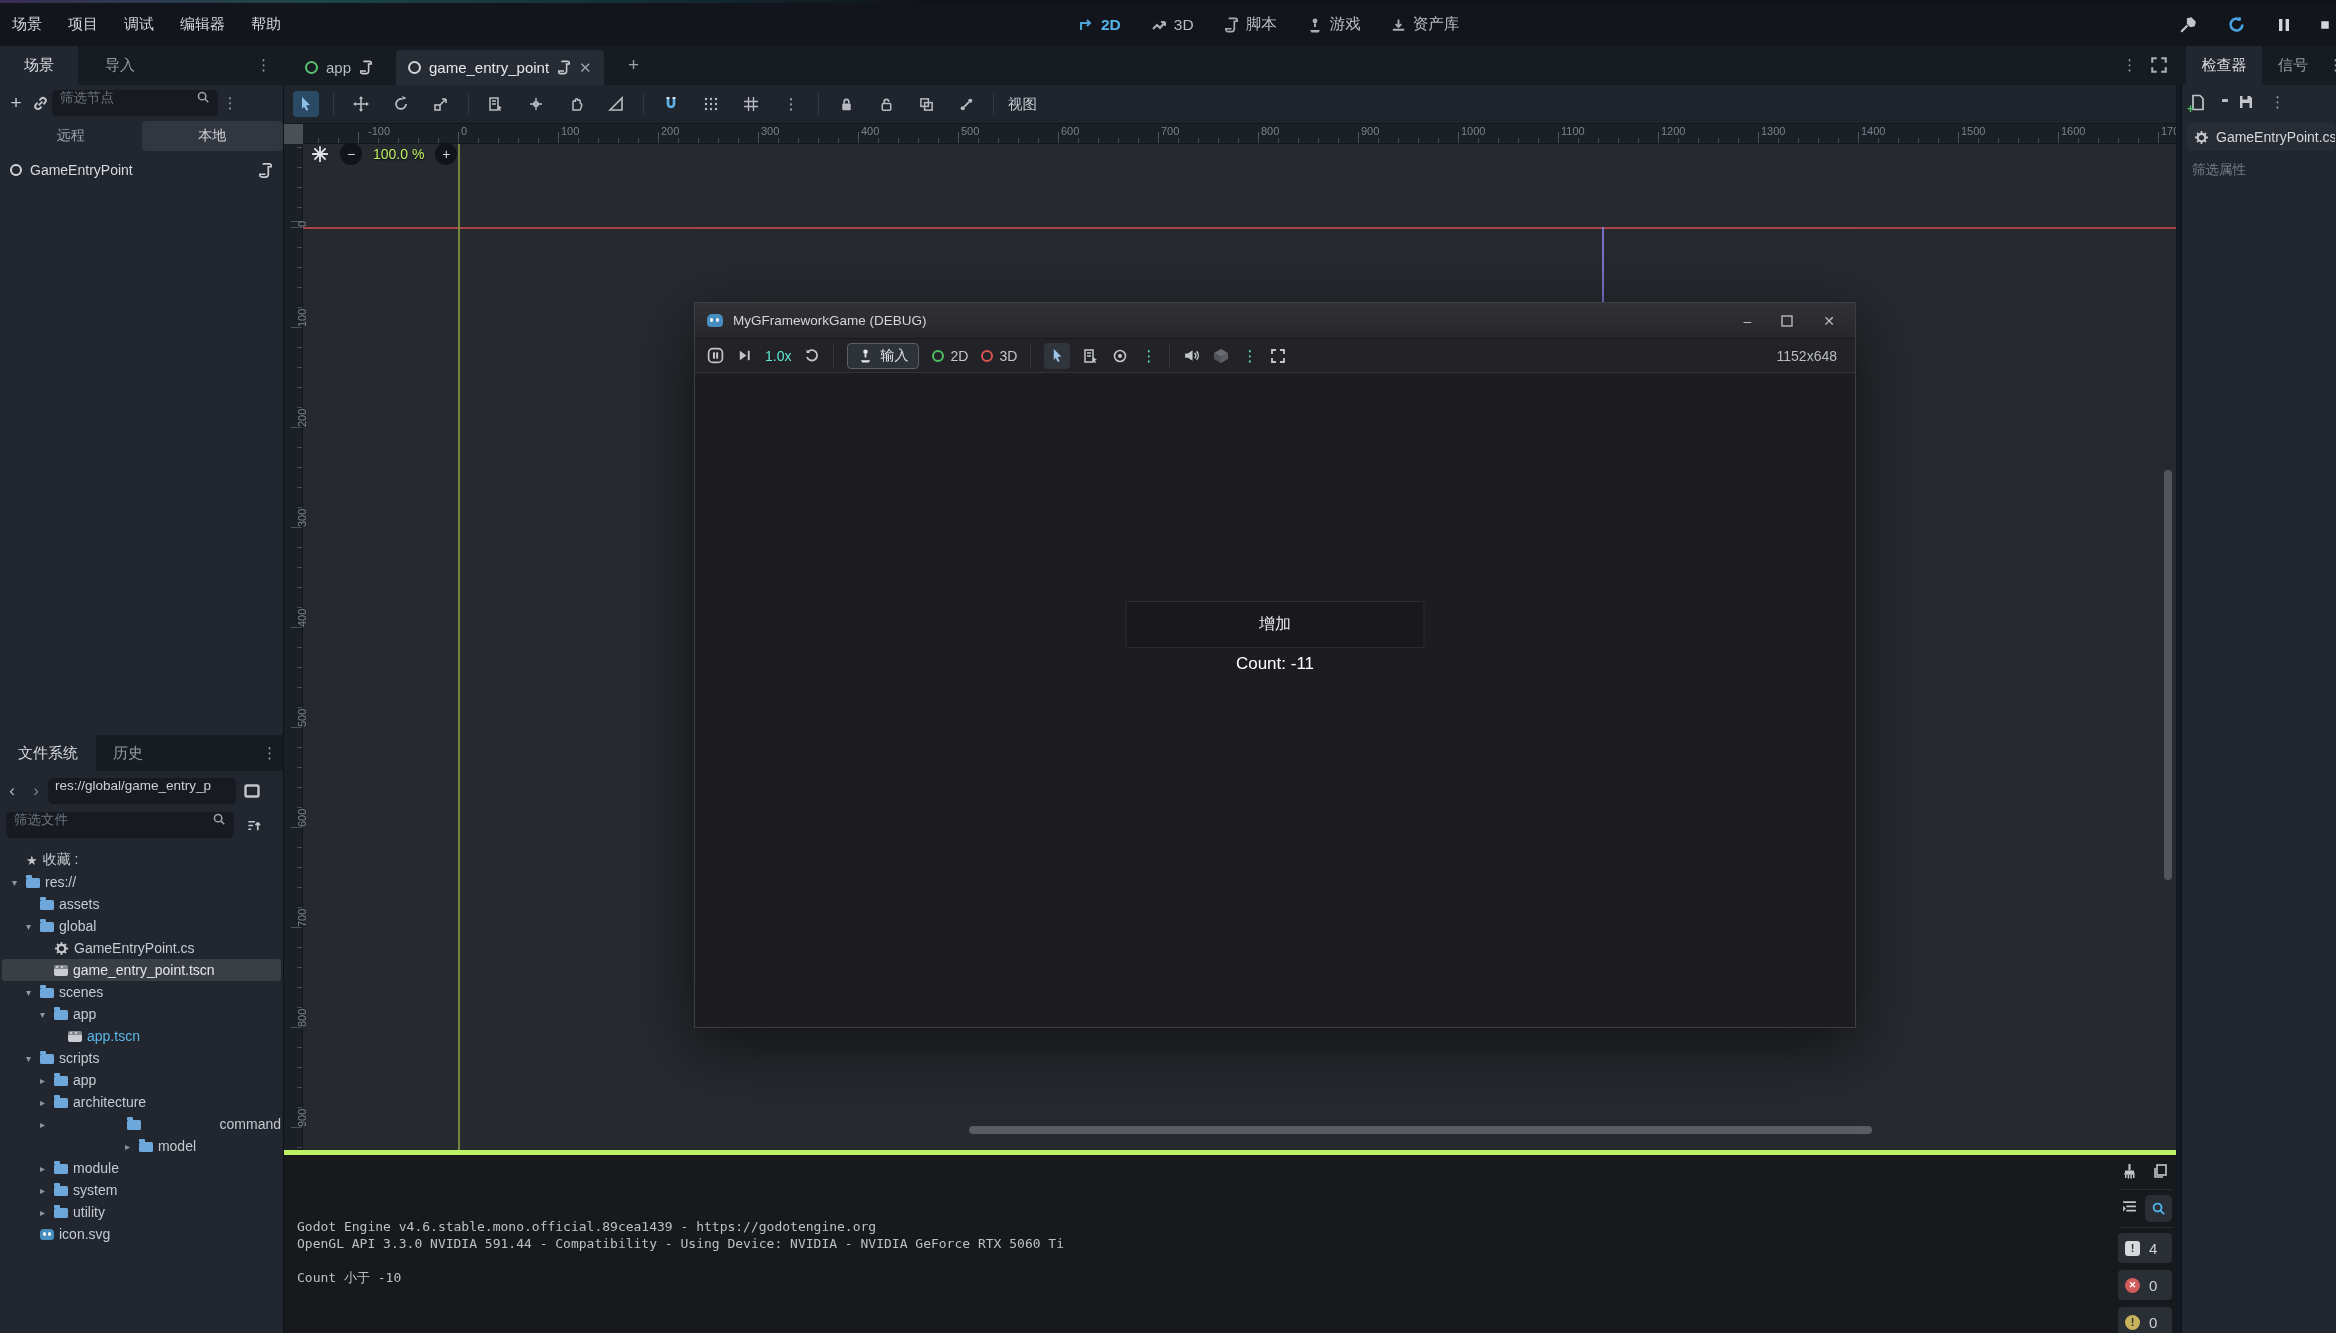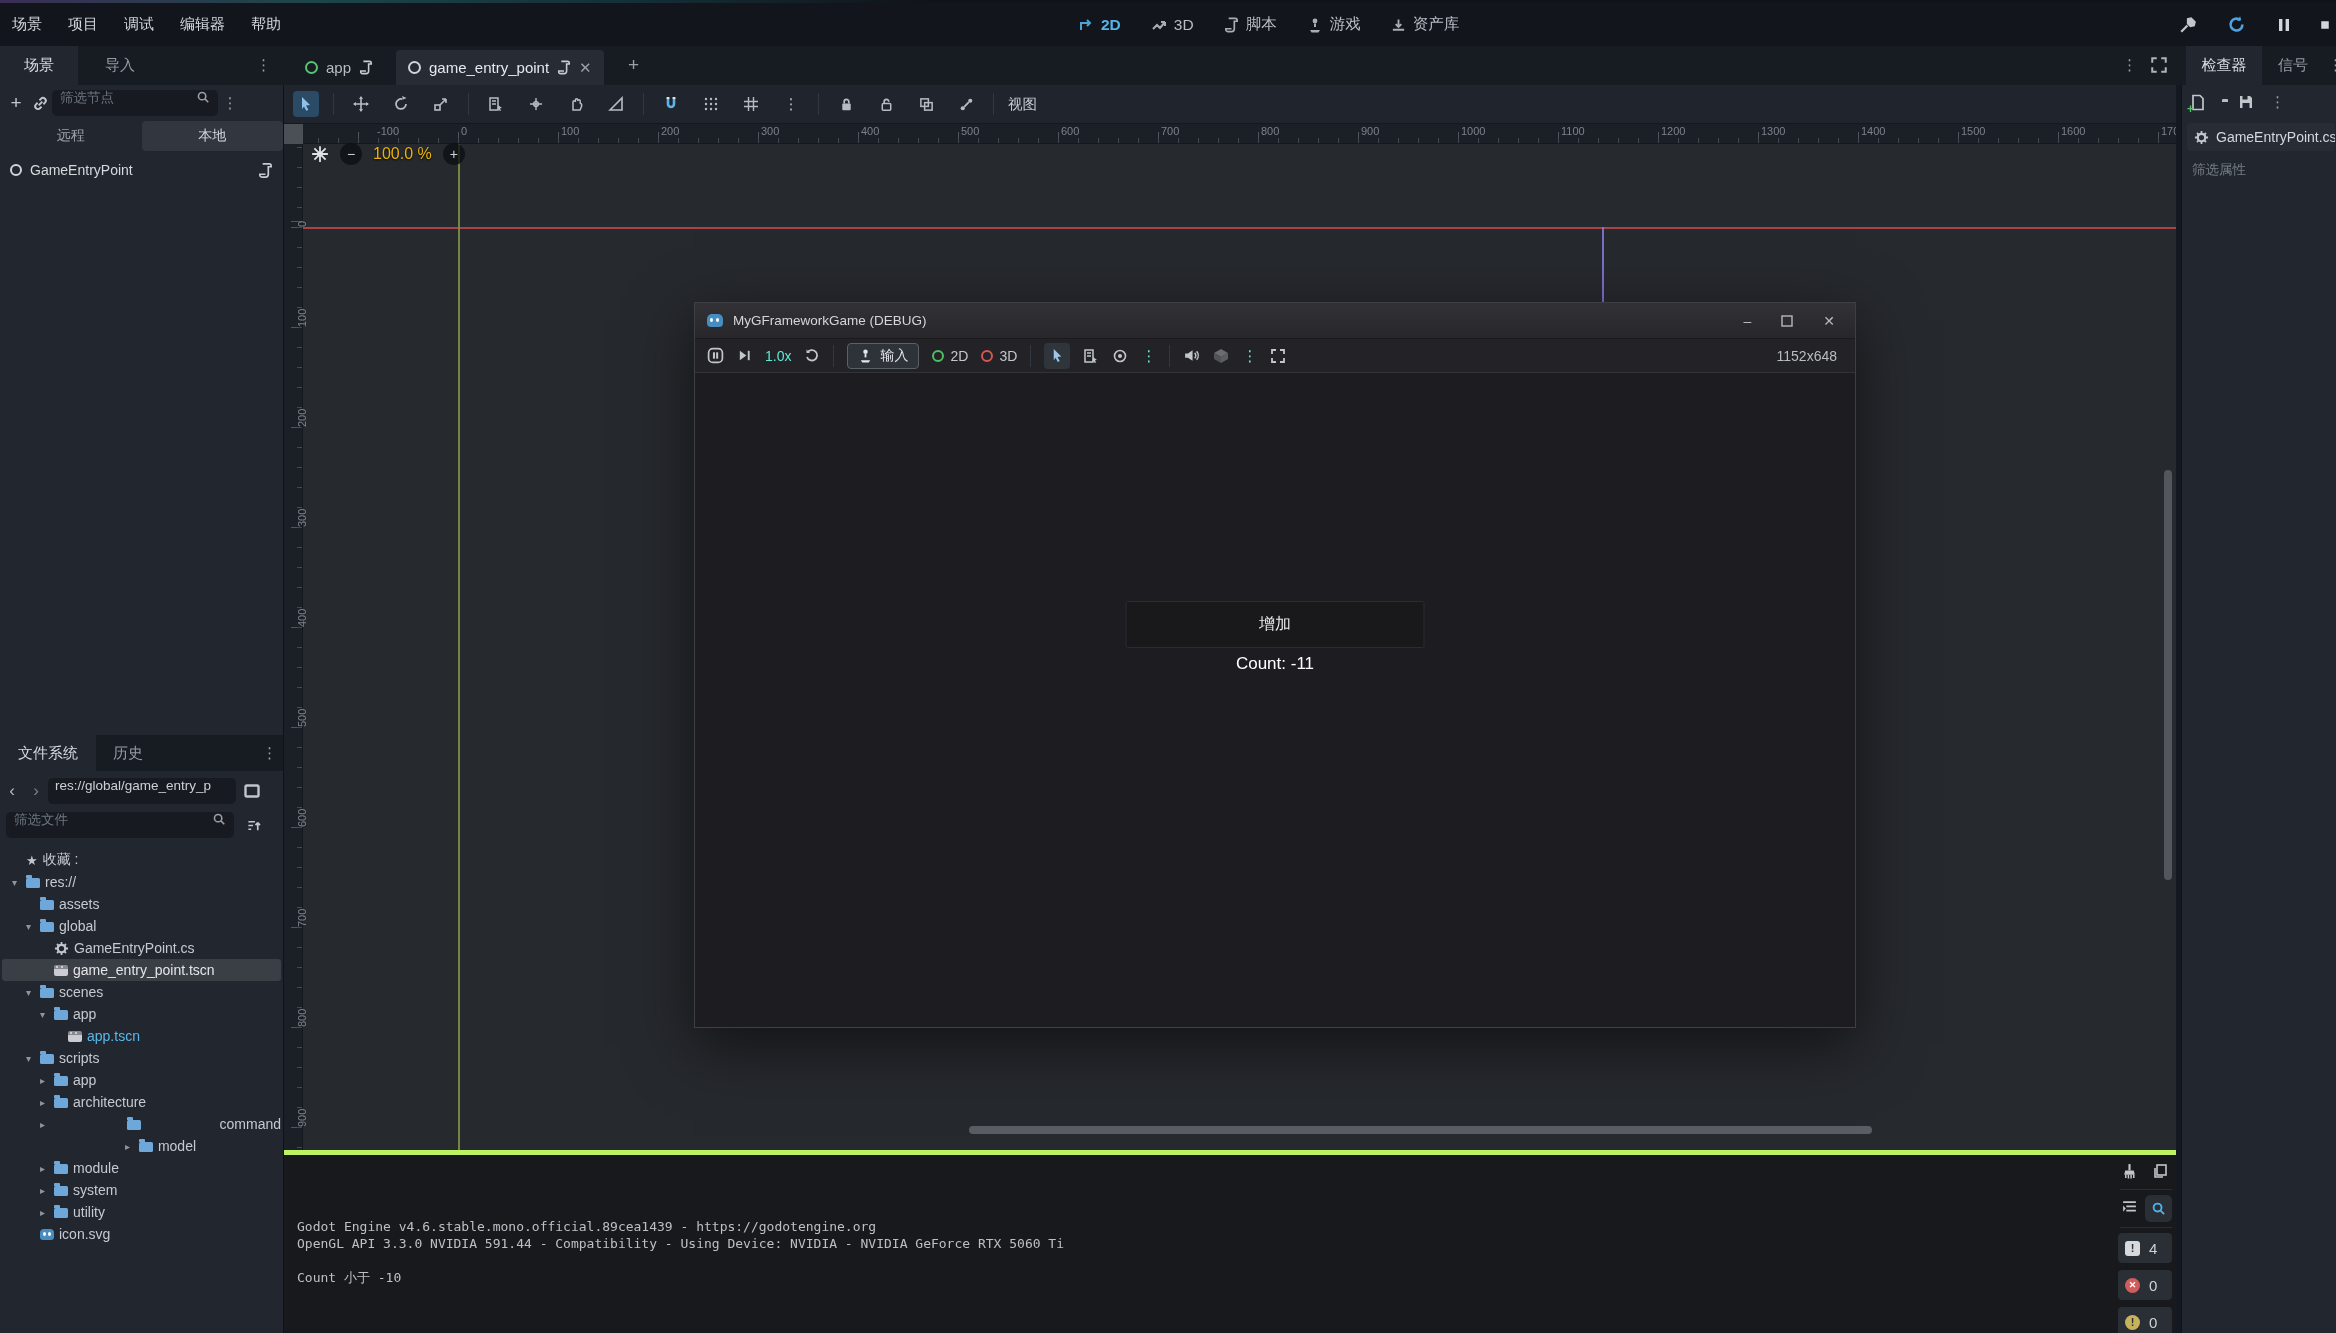--- a/index.html
+++ b/index.html
@@ -79,21 +79,21 @@
   #ruler-left{position:absolute;left:0;top:59px;width:20px;height:1006px;background:#1b1f26;border-right:1px solid #14181e}
   #ruler-left::after{content:"";position:absolute;top:0;right:0;height:100%;width:5px;background:repeating-linear-gradient(180deg,#454a52 0 1px,transparent 1px 20px);background-position-y:3px}
   #ruler-left::before{content:"";position:absolute;top:0;right:0;height:100%;width:11px;background:repeating-linear-gradient(180deg,#50555d 0 1px,transparent 1px 100px);background-position-y:83px}
   .vlab{position:absolute;left:13px;font-size:11px;color:#7c828b;transform-origin:0 0;transform:rotate(-90deg);white-space:nowrap}
   #ruler-corner{position:absolute;left:0;top:39px;width:20px;height:20px;background:#4b4f56}
   .guide-h{position:absolute;left:20px;width:1873px;height:2px;background:rgba(192,73,76,.85)}
   .guide-v{position:absolute;width:2px;background:rgba(125,143,69,.9)}
   .guide-violet{position:absolute;width:2px;background:rgba(132,119,214,.9)}
   #zoombar{position:absolute;left:28px;top:58px;display:flex;align-items:center;gap:11px}
   .zbtn{width:22px;height:22px;border-radius:50%;background:rgba(12,14,18,.78);color:#cfd3d8;display:flex;align-items:center;justify-content:center;font-size:14px}
-  #zoom-label{font-size:16px;color:#eab308;text-shadow:0 1px 2px #000}
+  #zoom-label{font-size:14px;color:#bef264;text-shadow:0 1px 2px #000}
   .hthumb{position:absolute;left:686px;top:1041px;width:903px;height:8px;border-radius:4px;background:#5a5e64}
   .vthumb{position:absolute;left:1881px;top:385px;width:8px;height:410px;border-radius:4px;background:#53575d}
   
   #gamewin{left:694px;top:302px;width:1162px;height:726px;background:#1d1d21;border:1px solid #3e3e45;box-shadow:0 18px 60px rgba(0,0,0,.55);z-index:50}
   #gw-title{position:absolute;left:0;top:0;width:100%;height:36px;background:linear-gradient(180deg,#313136,#27272b);display:flex;align-items:center;padding:0 12px;gap:10px;border-bottom:1px solid #1a1a1d}
   #gw-title .t{font-size:13.5px;color:#d4d6d9}
   #gw-winbtns{margin-left:auto;display:flex;align-items:center;gap:30px;color:#b6b9bd;padding-right:8px;font-size:14px}
   #gw-toolbar{position:absolute;left:0;top:36px;width:100%;height:34px;background:#222227;border-bottom:1px solid #323237;display:flex;align-items:center;gap:13px;padding:0 12px}
   .gt{color:#5eead4;display:flex;align-items:center;justify-content:center;flex:none}
   .gt.boxed{width:26px;height:26px;background:#30353c;border-radius:4px}
@@ -551,21 +551,21 @@
             <circle cx="12" cy="4" r="2.2" fill="#b8bcc2"></circle>
             <path d="M5.5 10.5l5-5" stroke="#b8bcc2" stroke-width="2"></path>
           </svg>
       </span>
       <span class="tsep"></span>
       <span style="font-size:14.5px;color:#c6cad0">视图</span>
     </div>
 
     <div id="ruler-top">
 
-    <span class="hlab" style="left: 91px;">-100</span>
+    <span class="hlab" style="left: 82px;">-100</span>
         <span class="hlab" style="left: 175px;">0</span>
         <span class="hlab" style="left: 275px;">100</span>
         <span class="hlab" style="left: 375px;">200</span>
         <span class="hlab" style="left: 475px;">300</span>
         <span class="hlab" style="left: 575px;">400</span>
         <span class="hlab" style="left: 675px;">500</span>
         <span class="hlab" style="left: 775px;">600</span>
         <span class="hlab" style="left: 875px;">700</span>
         <span class="hlab" style="left: 975px;">800</span>
         <span class="hlab" style="left: 1075px;">900</span>

